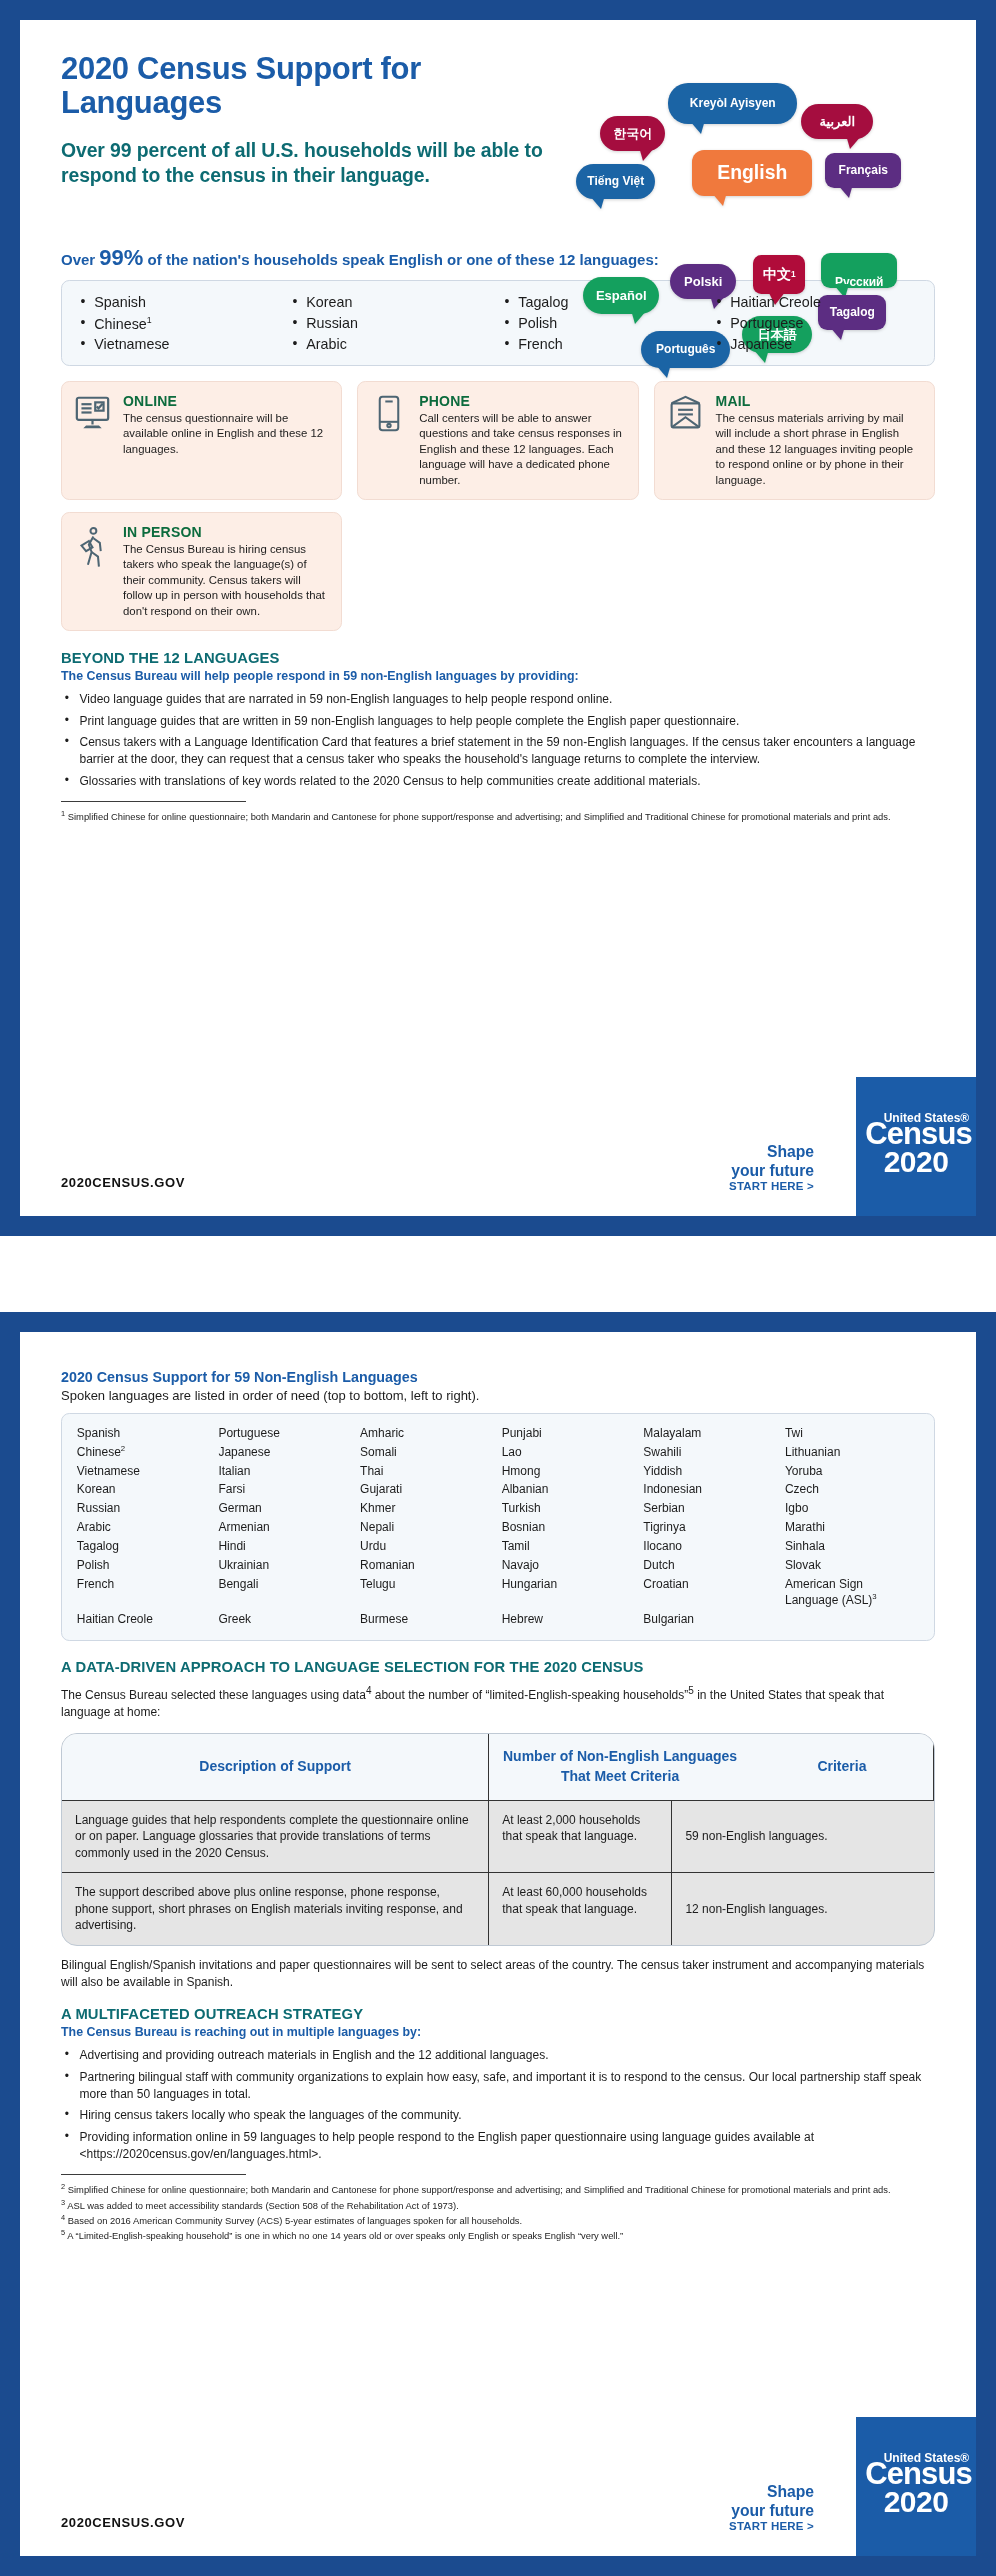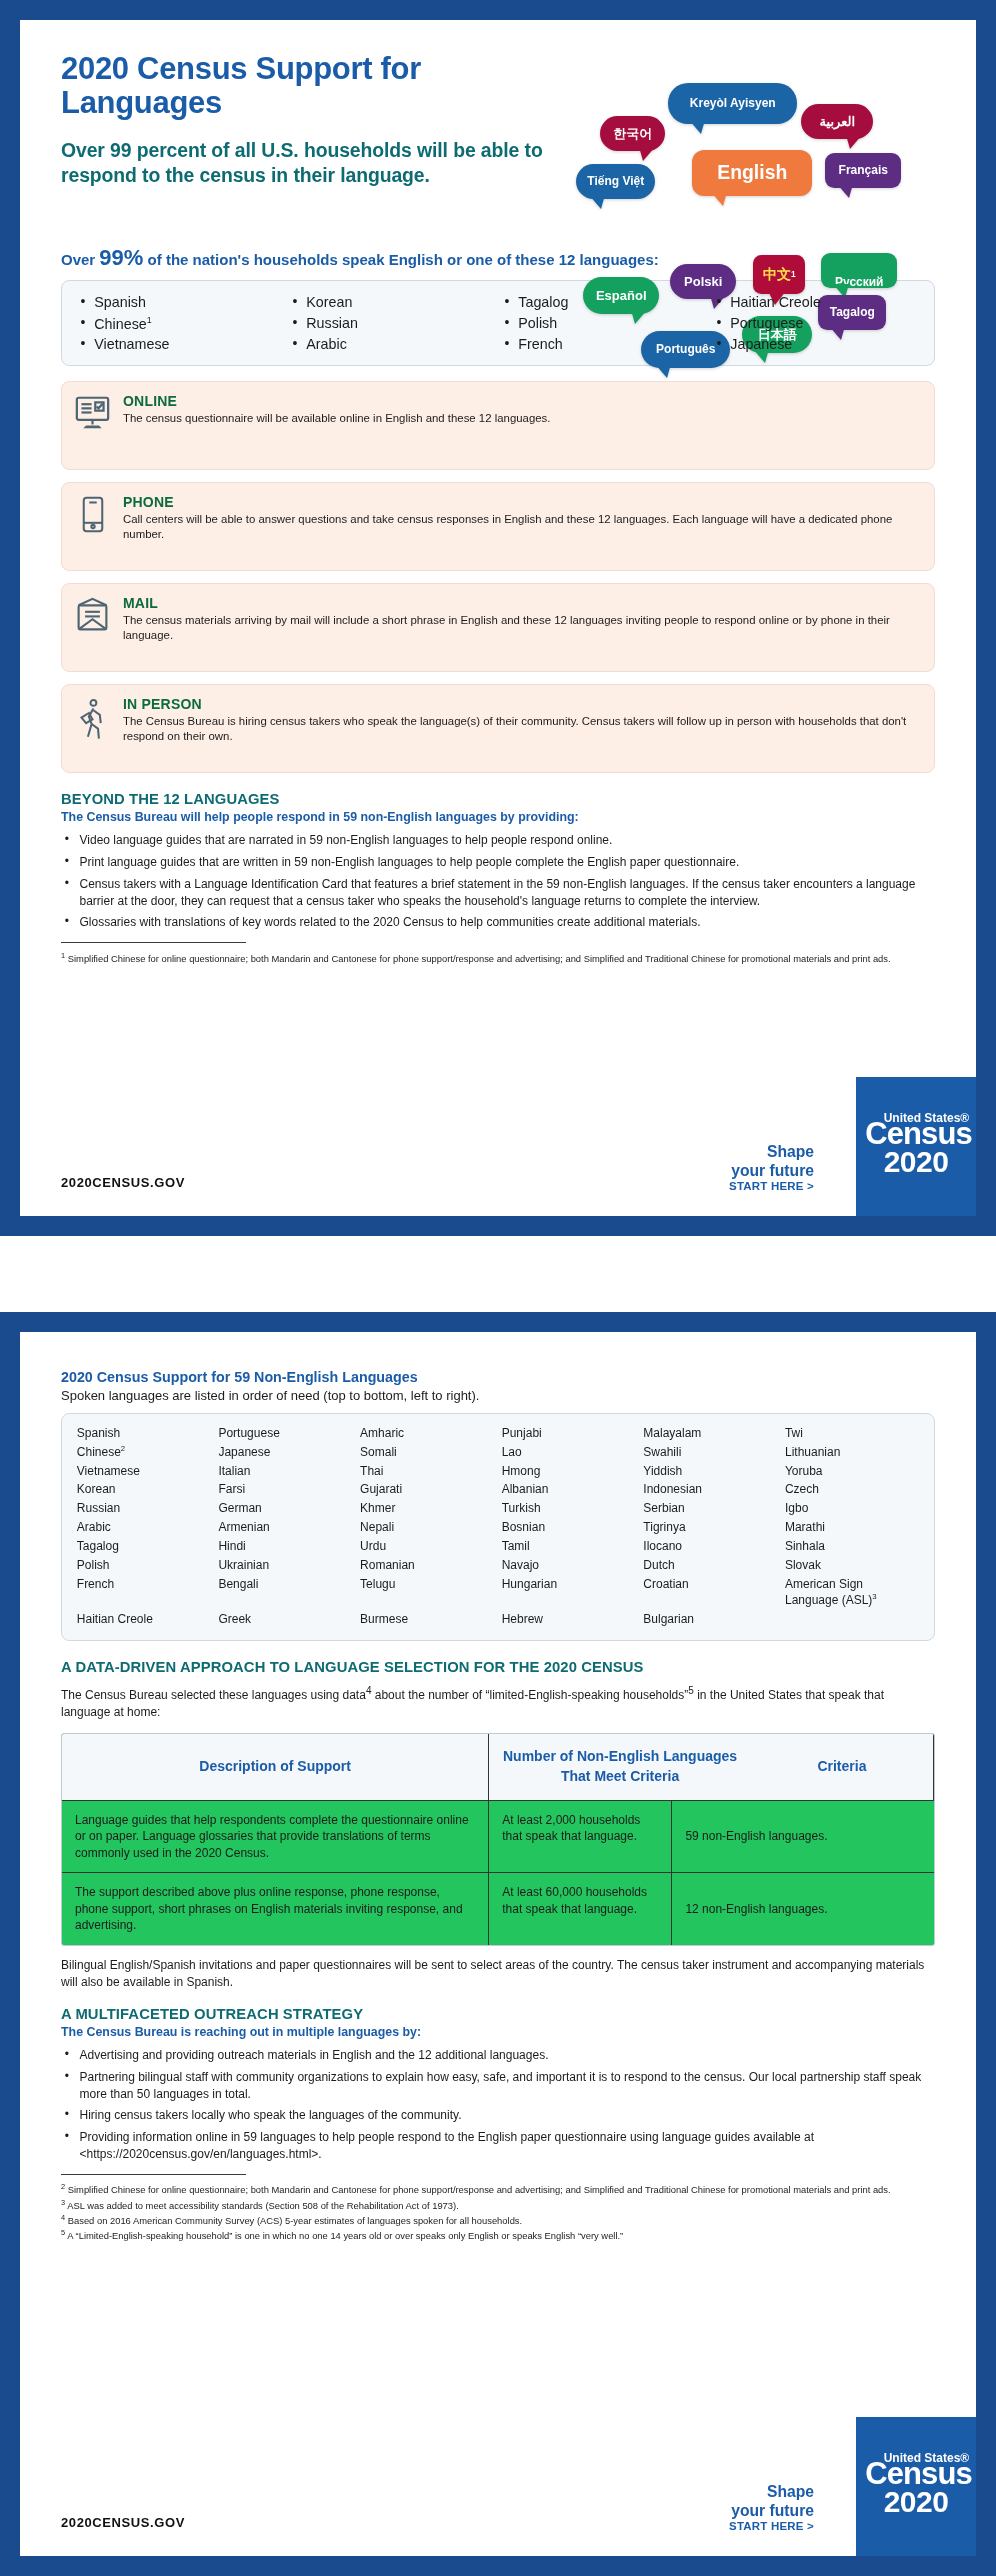--- a/index.html
+++ b/index.html
@@ -138,21 +138,21 @@
     margin-top: 11px;
     font-size: 11.8px;
     line-height: 1.45;
     color: #1c1c1c;
   }
 
   
   .methods {
     margin-top: 14.8px;
     display: grid;
-    grid-template-columns: 1fr;
+    grid-template-columns: 1fr 1fr 1fr;
     gap: 12px 14.8px;
   }
   .method {
     border: 0.9px solid #f2dcd2;
     border-radius: 8.3px;
     background: #fdeee6;
     padding: 11px 13px 11px 11px;
     display: flex;
     gap: 11px;
     min-height: 89px;
@@ -293,23 +293,23 @@
     grid-template-columns: repeat(6, 1fr);
     column-gap: 7.4px;
     row-gap: 2.8px;
   }
   .big-grid div { font-size: 12px; color: #1c1c1c; line-height: 1.34; }
   .big-grid sup { font-size: 7.8px; }
 
   .table {
     margin-top: 11px;
     border: 0.9px solid #bfc9d4;
-    border-radius: 3px;
+    border-radius: 16px;
     overflow: hidden;
-    background: #22c55e;
+    background: #e5e5e5;
   }
   .trow { display: flex; }
   .trow.head { background: #f4f8fb; border-bottom: 1.8px solid #333; }
   .trow.body { border-bottom: 1.8px solid #333; }
   .trow.body.last { border-bottom: none; }
   .tc {
     box-sizing: border-box;
     padding: 11px 13px;
     border-right: 0.9px solid #333;
     font-size: 12px;
@@ -368,21 +368,21 @@
        <div class="bub tail-bl" style="left:273px;top:103px;width:76px;height:35px;background:#5c2d82;color:#5c2d82;border-radius:9.2px;font-size:12px;">
          <span style="color:#fff">Français</span>
        </div>
        <div class="bub tail-bl" style="left:24px;top:114px;width:79px;height:35px;background:#1b64a5;color:#1b64a5;border-radius:17.5px;font-size:12px;">
          <span style="color:#fff">Tiếng Việt</span>
        </div>
        <div class="bub tail-br" style="left:118px;top:214px;width:66px;height:35px;background:#5c2d82;color:#5c2d82;border-radius:17.5px;font-size:13px;">
          <span style="color:#fff">Polski</span>
        </div>
        <div class="bub tail-bc" style="left:201px;top:205px;width:52px;height:39px;background:#b00c3a;color:#b00c3a;border-radius:8.3px;font-size:14px;">
-         <span style="color:#fde047">中文</span>
+         <span style="color:#ffffff">中文</span>
               <span style="color:#fff;font-size:8.3px;vertical-align:super;">1</span>
        </div>
        <div class="bub tail-bl" style="left:269px;top:203px;width:76px;height:35px;background:#14a05e;color:#14a05e;border-radius:9.2px;font-size:12px;align-items:flex-end;">
          <span style="color:#fff">Русский</span>
        </div>
        <div class="bub tail-br" style="left:31px;top:227px;width:76px;height:37px;background:#14a05e;color:#14a05e;border-radius:18.5px;font-size:13px;">
          <span style="color:#fff">Español</span>
        </div>
        <div class="bub tail-bl" style="left:266px;top:245px;width:68px;height:35px;background:#5c2d82;color:#5c2d82;border-radius:9.2px;font-size:12px;">
          <span style="color:#fff">Tagalog</span>

